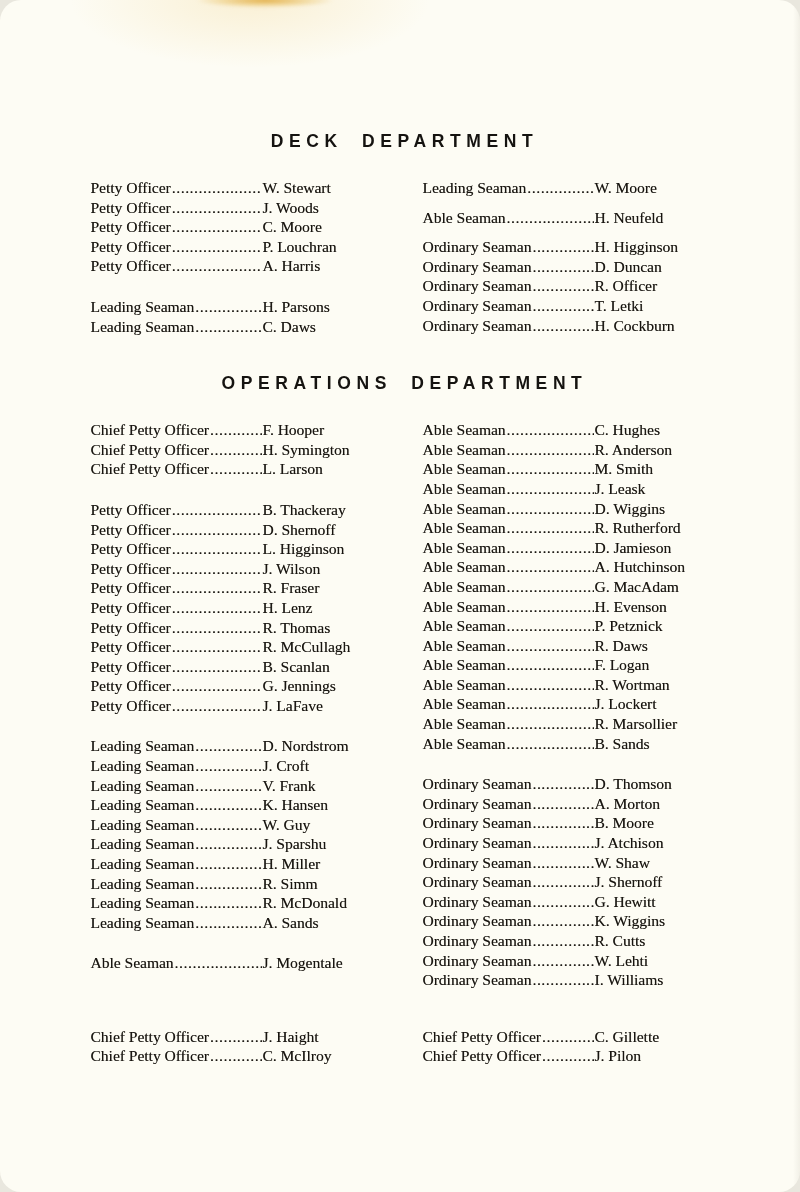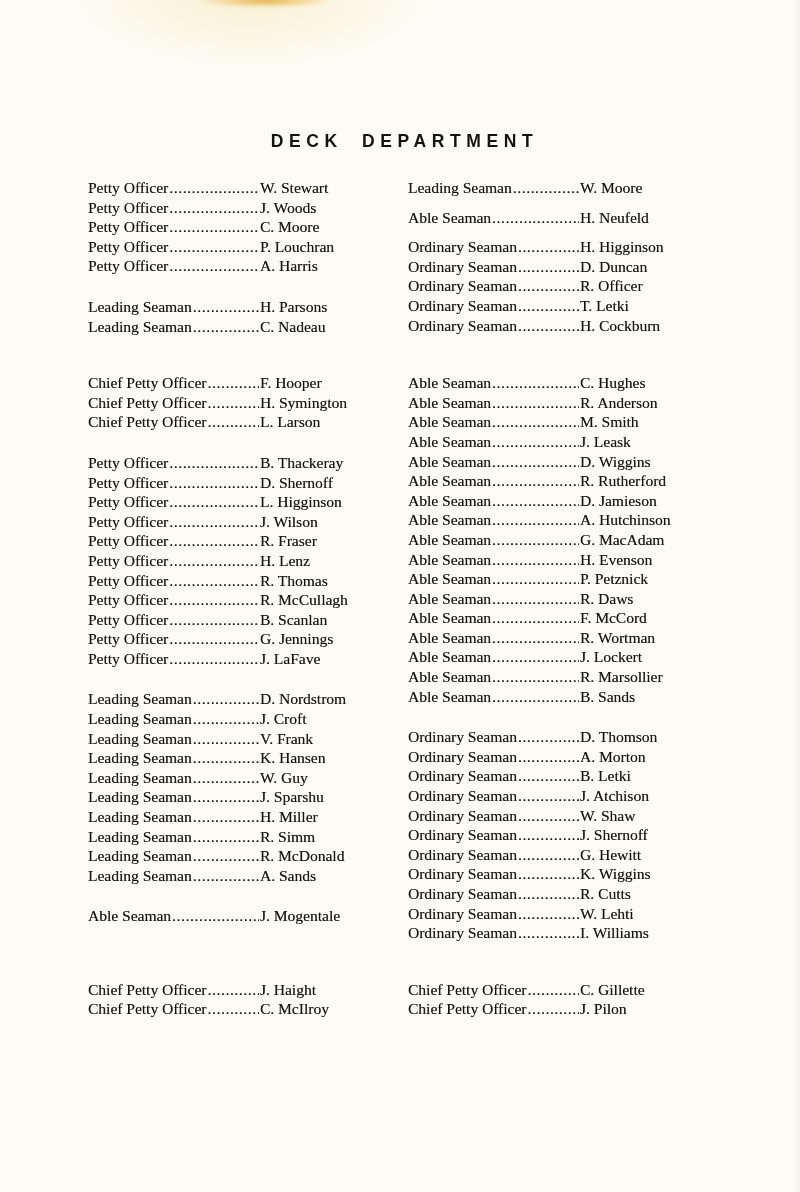--- a/index.html
+++ b/index.html
@@ -12,20 +12,21 @@
     font-family:"Liberation Serif","DejaVu Serif",serif;
     color:var(--ink);
   }
   .page{
     position:relative;
     width:800px;
     height:1192px;
     margin:0 auto;
     background:var(--paper);
     overflow:hidden;
+    border-radius:21px;
   }
   
   .page::before{
     content:"";
     position:absolute;
     left:0;top:0;width:100%;height:120px;
     background:radial-gradient(240px 90px at 250px 0px, rgba(240,208,130,0.28), rgba(240,208,130,0.0) 75%);
     pointer-events:none;
   }
   .scan-stain{
@@ -57,22 +58,23 @@
     font-family:"Liberation Sans","DejaVu Sans",sans-serif;
     font-weight:bold;
     font-size:17.5px;
     line-height:20px;
     letter-spacing:0.32em;
     word-spacing:0.5em;
     color:#151310;
   }
   .cols{
     display:flex;
-    gap:24px;
+    gap:36px;
     align-items:flex-start;
+    justify-content:center;
   }
   .col{
     width:296px;
     flex:none;
   }
   .group + .group{
     margin-top:21px;
   }
   
   .department:nth-of-type(1) .col:nth-child(2) .group + .group{
@@ -142,21 +144,21 @@
             </div>
             <div class="group">
               <div class="row">
                 <span class="rank">Leading Seaman</span>
                 <span class="dots"></span>
                 <span class="name">H. Parsons</span>
               </div>
               <div class="row">
                 <span class="rank">Leading Seaman</span>
                 <span class="dots"></span>
-                <span class="name">C. Nadeau</span>
+                <span class="name">C. Daws</span>
               </div>
             </div>
           </div>
           <div class="col">
             <div class="group">
               <div class="row">
                 <span class="rank">Leading Seaman</span>
                 <span class="dots"></span>
                 <span class="name">W. Moore</span>
               </div>
@@ -192,20 +194,21 @@
               <div class="row">
                 <span class="rank">Ordinary Seaman</span>
                 <span class="dots"></span>
                 <span class="name">H. Cockburn</span>
               </div>
             </div>
           </div>
         </div>
       </section>
       <section class="department">
+        <h2 class="dept-title">OPERATIONS DEPARTMENT</h2>
         <div class="cols">
           <div class="col">
             <div class="group">
               <div class="row">
                 <span class="rank">Chief Petty Officer</span>
                 <span class="dots"></span>
                 <span class="name">F. Hooper</span>
               </div>
               <div class="row">
                 <span class="rank">Chief Petty Officer</span>
@@ -393,21 +396,21 @@
                 <span class="name">P. Petznick</span>
               </div>
               <div class="row">
                 <span class="rank">Able Seaman</span>
                 <span class="dots"></span>
                 <span class="name">R. Daws</span>
               </div>
               <div class="row">
                 <span class="rank">Able Seaman</span>
                 <span class="dots"></span>
-                <span class="name">F. McCord</span>
+                <span class="name">F. Logan</span>
               </div>
               <div class="row">
                 <span class="rank">Able Seaman</span>
                 <span class="dots"></span>
                 <span class="name">R. Wortman</span>
               </div>
               <div class="row">
                 <span class="rank">Able Seaman</span>
                 <span class="dots"></span>
                 <span class="name">J. Lockert</span>
@@ -430,21 +433,21 @@
                 <span class="name">D. Thomson</span>
               </div>
               <div class="row">
                 <span class="rank">Ordinary Seaman</span>
                 <span class="dots"></span>
                 <span class="name">A. Morton</span>
               </div>
               <div class="row">
                 <span class="rank">Ordinary Seaman</span>
                 <span class="dots"></span>
-                <span class="name">B. Letki</span>
+                <span class="name">B. Moore</span>
               </div>
               <div class="row">
                 <span class="rank">Ordinary Seaman</span>
                 <span class="dots"></span>
                 <span class="name">J. Atchison</span>
               </div>
               <div class="row">
                 <span class="rank">Ordinary Seaman</span>
                 <span class="dots"></span>
                 <span class="name">W. Shaw</span>

